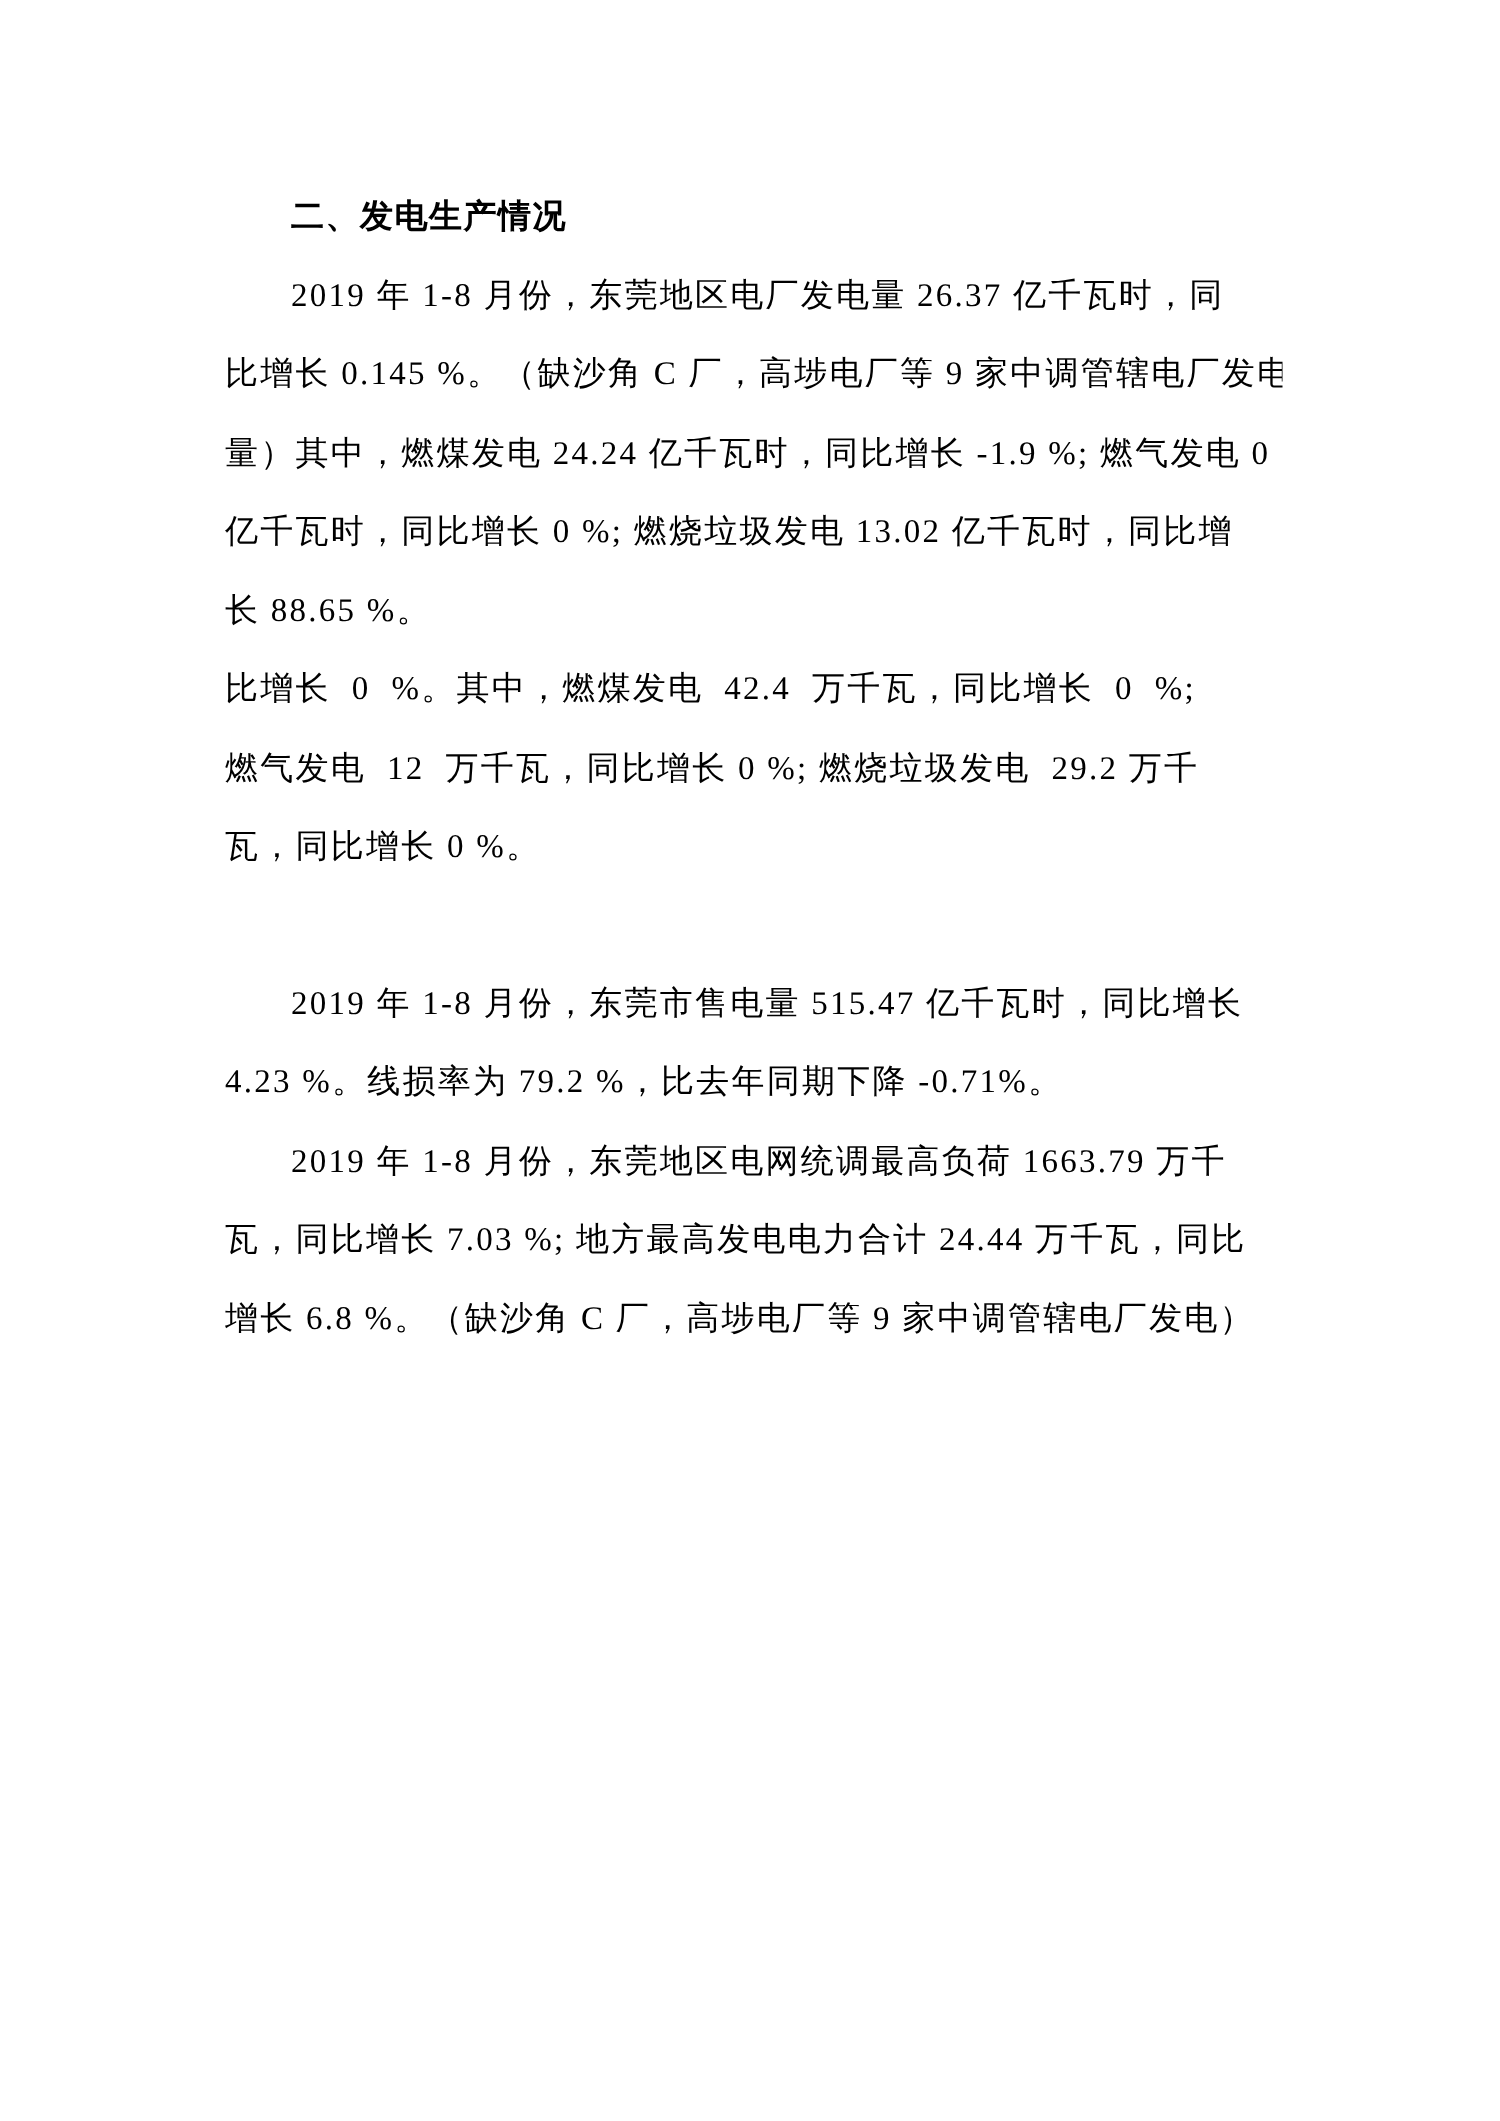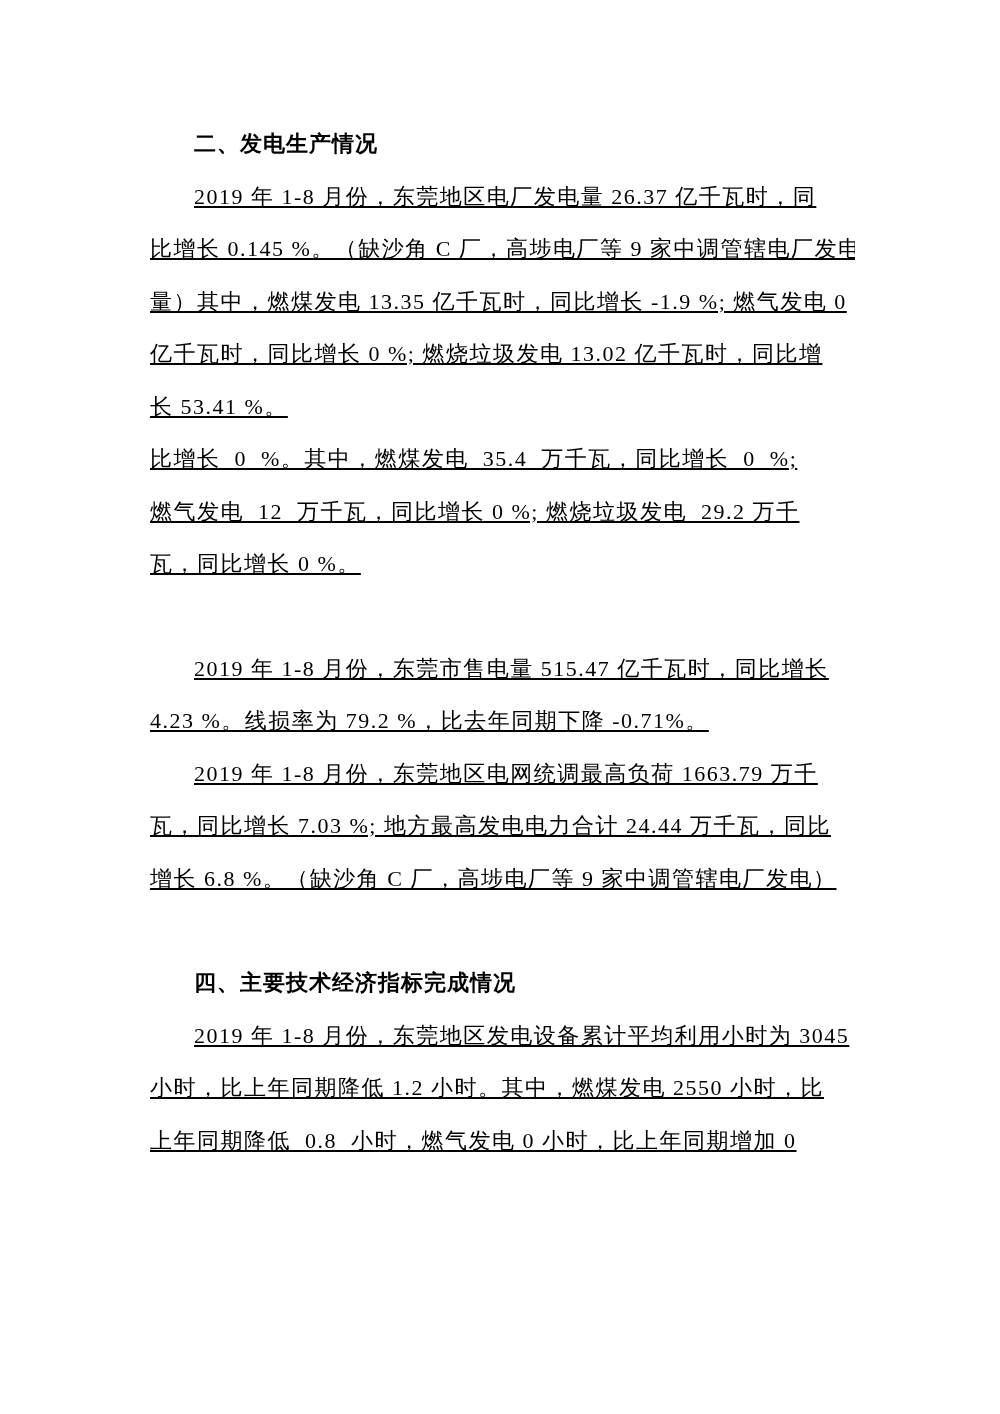--- a/index.html
+++ b/index.html
@@ -16,21 +16,21 @@
     background: #ffffff;
     color: #000000;
     box-sizing: border-box;
     padding: 118px 145px 0 150px;
     font-family: "Liberation Serif", "DejaVu Serif", serif;
     font-size: 22px;
     overflow: hidden;
   }
   .section { margin: 0; padding: 0; }
   .section.spaced { margin-top: 52px; }
-  .para { margin: 0; padding: 0; text-decoration: underline; }
+  .para { margin: 0; padding: 0; }
   .line {
     height: 52.5px;
     line-height: 52.5px;
     white-space: pre;
     overflow: hidden;
     letter-spacing: 1.5px;
   }
   .line.first { text-indent: 44px; }
   .heading {
     font-family: "Liberation Sans", "DejaVu Sans", sans-serif;
@@ -48,45 +48,37 @@
 </head>
 <body>
 
 <div class="page">
 
   <div class="section">
     <div class="heading">二、发电生产情况</div>
     <div class="para">
       <div class="line first">2019 年 1-8 月份，东莞地区电厂发电量 26.37 亿千瓦时，同</div>
       <div class="line">比增长 0.145 %。（缺沙角 C 厂，高埗电厂等 9 家中调管辖电厂发电</div>
-      <div class="line">量）其中，燃煤发电 13.35 亿千瓦时，同比增长 -1.9 %; 燃气发电 0</div>
+      <div class="line">量）其中，燃煤发电 24.24 亿千瓦时，同比增长 -1.9 %; 燃气发电 0</div>
       <div class="line">亿千瓦时，同比增长 0 %; 燃烧垃圾发电 13.02 亿千瓦时，同比增</div>
-      <div class="line">长 53.41 %。</div>
+      <div class="line">长 88.65 %。</div>
     </div>
     <div class="para">
-      <div class="line">比增长  0  %。其中，燃煤发电  35.4  万千瓦，同比增长  0  %;</div>
+      <div class="line">比增长  0  %。其中，燃煤发电  42.4  万千瓦，同比增长  0  %;</div>
       <div class="line">燃气发电  12  万千瓦，同比增长 0 %; 燃烧垃圾发电  29.2 万千</div>
       <div class="line">瓦，同比增长 0 %。</div>
     </div>
   </div>
 
   <div class="section spaced">
     <div class="para">
       <div class="line first">2019 年 1-8 月份，东莞市售电量 515.47 亿千瓦时，同比增长</div>
       <div class="line">4.23 %。线损率为 79.2 %，比去年同期下降 -0.71%。</div>
     </div>
     <div class="para">
       <div class="line first">2019 年 1-8 月份，东莞地区电网统调最高负荷 1663.79 万千</div>
       <div class="line">瓦，同比增长 7.03 %; 地方最高发电电力合计 24.44 万千瓦，同比</div>
       <div class="line">增长 6.8 %。（缺沙角 C 厂，高埗电厂等 9 家中调管辖电厂发电）</div>
     </div>
   </div>
 
-  <div class="section spaced">
-    <div class="heading">四、主要技术经济指标完成情况</div>
-    <div class="para">
-      <div class="line first">2019 年 1-8 月份，东莞地区发电设备累计平均利用小时为 3045</div>
-      <div class="line">小时，比上年同期降低 1.2 小时。其中，燃煤发电 2550 小时，比</div>
-      <div class="line">上年同期降低  0.8  小时，燃气发电 0 小时，比上年同期增加 0</div>
-    </div>
-  </div>
 
 </div>
 
 </body></html>

